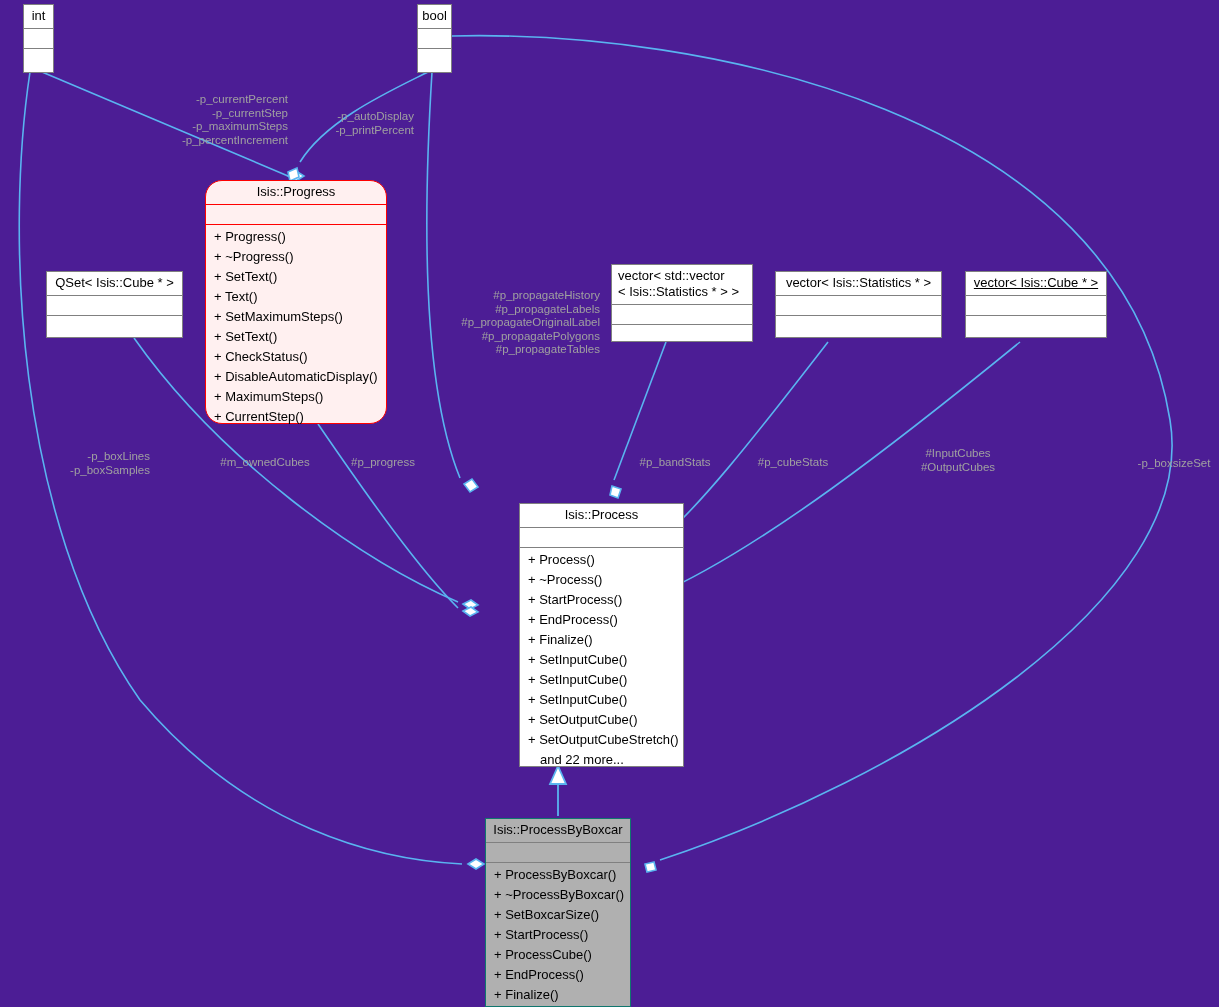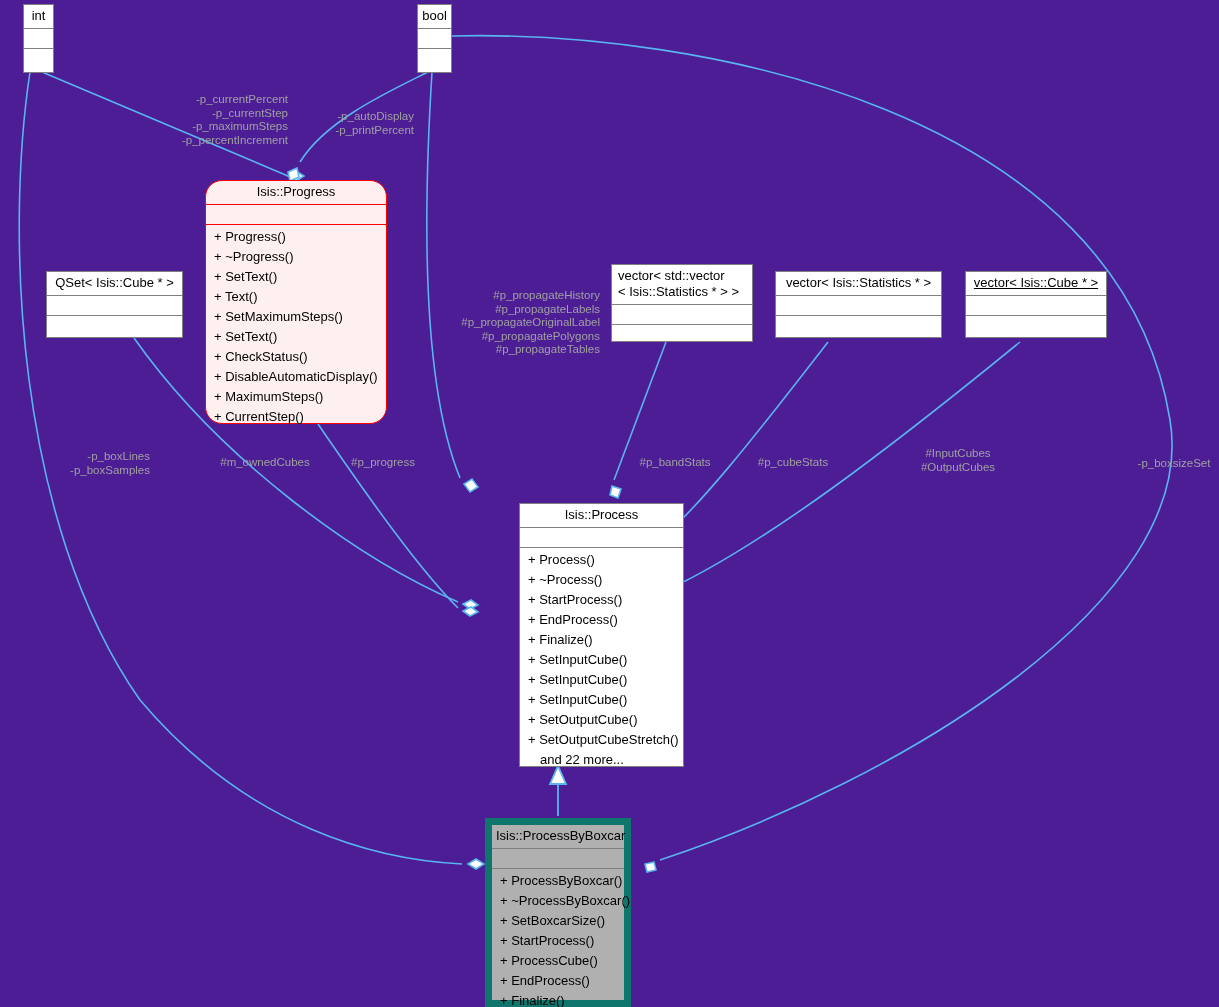--- a/index.html
+++ b/index.html
@@ -29,21 +29,21 @@
     background: #ffffff;
     border: 1px solid #808080;
     color: #000000;
   }
   .uml-box.highlight {
     background: #fff0f0;
     border: 1px solid #ff0000;
   }
   .uml-box.shaded {
     background: #b0b0b0;
-    border: 7px solid #0f766e;
+    border: 1px solid #0f766e;
   }
   .uml-title {
     text-align: center;
     font-size: 13px;
     line-height: 16px;
     padding: 3px 4px 4px 4px;
     white-space: pre-line;
   }
   .uml-box.highlight > .uml-title { border-bottom: 1px solid #ff0000; }
   .uml-box > .uml-title { border-bottom: 1px solid #808080; }

